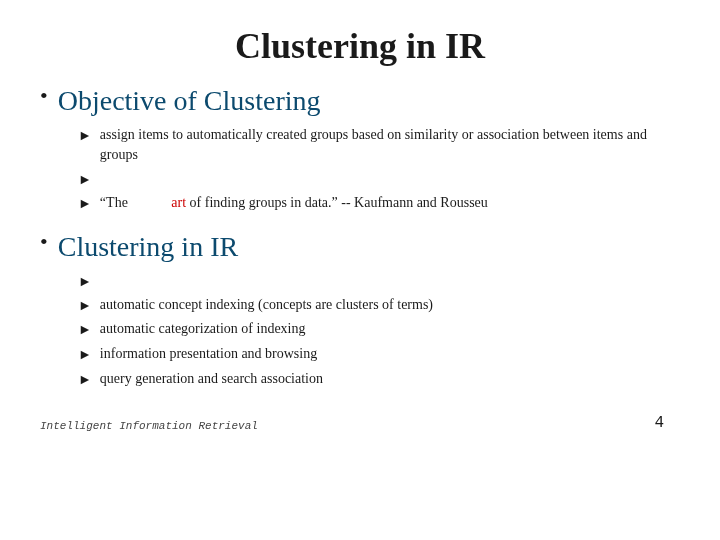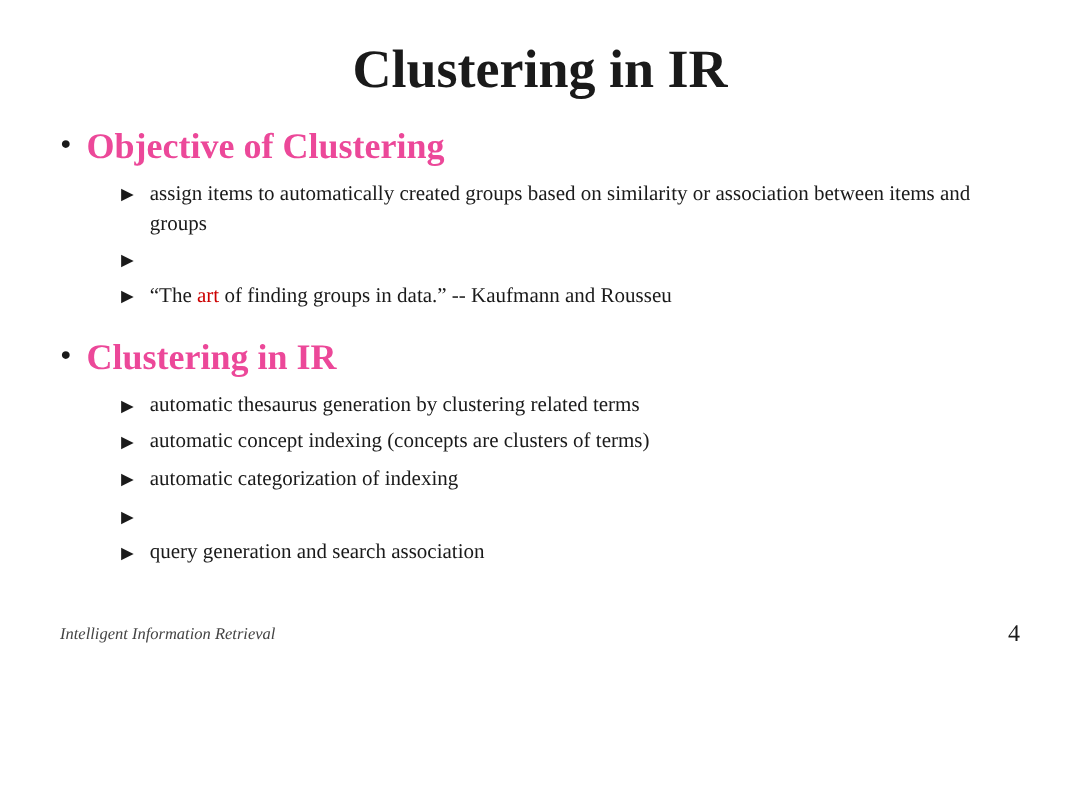--- a/index.html
+++ b/index.html
@@ -46,23 +46,23 @@
 
     .bullet-dot {
       font-size: 22px;
       margin-right: 10px;
       color: #1a1a1a;
       flex-shrink: 0;
       margin-top: -2px;
     }
 
     .bullet-main-text {
-      font-size: 24px;
-      font-weight: bold;
-      color: #ec4899;
+      font-size: 28px;
+      font-weight: normal;
+      color: #0c4a6e;
     }
 
     .sub-bullets {
       margin-left: 38px;
       margin-top: 4px;
     }
 
     .sub-bullet {
       display: flex;
       align-items: flex-start;
@@ -78,30 +78,32 @@
     }
 
     .sub-text {
       font-size: 14px;
       color: #1a1a1a;
       line-height: 1.4;
     }
 
     .art-highlight {
       color: #cc0000;
+      margin-left: 40px;
     }
 
     .footer {
       position: absolute;
       bottom: 12px;
       left: 40px;
-      right: 40px;
+      right: 56px;
       display: flex;
       justify-content: space-between;
-      align-items: center;
+      align-items: flex-end;
+      font-family: Liberation Mono, monospace;
     }
 
     .footer-left {
       font-size: 11px;
       color: #444444;
       font-style: italic;
     }
 
     .footer-right {
       font-size: 16px;
@@ -140,32 +142,32 @@
 
   <div class="section">
     <div class="bullet-main">
       <span class="bullet-dot">•</span>
       <span class="bullet-main-text">Clustering in IR</span>
     </div>
 
     <div class="sub-bullets">
       <div class="sub-bullet">
         <span class="sub-arrow">►</span>
-        <span class="sub-text">automatic thesaurus generation by clustering related terms</span>
       </div>
       <div class="sub-bullet">
         <span class="sub-arrow">►</span>
         <span class="sub-text">automatic concept indexing (concepts are clusters of terms)</span>
       </div>
       <div class="sub-bullet">
         <span class="sub-arrow">►</span>
         <span class="sub-text">automatic categorization of indexing</span>
       </div>
       <div class="sub-bullet">
         <span class="sub-arrow">►</span>
+        <span class="sub-text">information presentation and browsing</span>
       </div>
       <div class="sub-bullet">
         <span class="sub-arrow">►</span>
         <span class="sub-text">query generation and search association</span>
       </div>
     </div>
   </div>
 
   <div class="footer">
     <span class="footer-left">Intelligent Information Retrieval</span>

